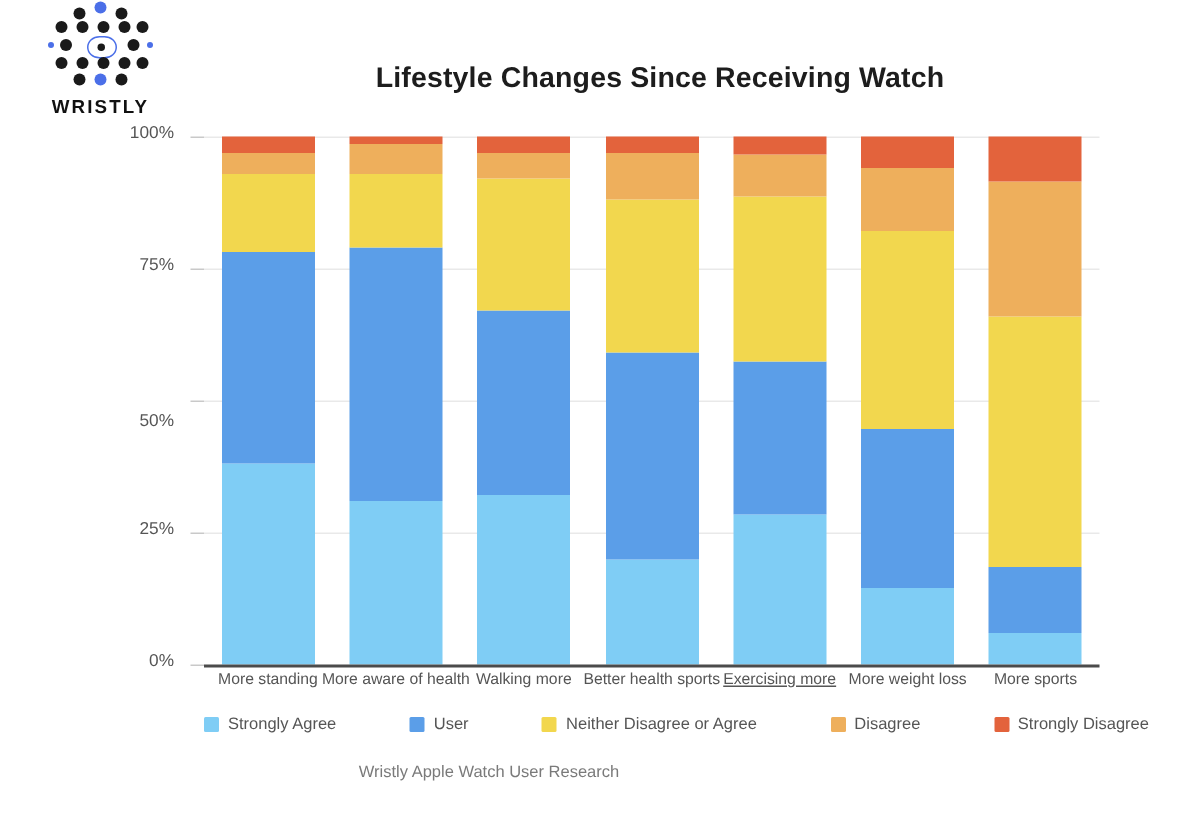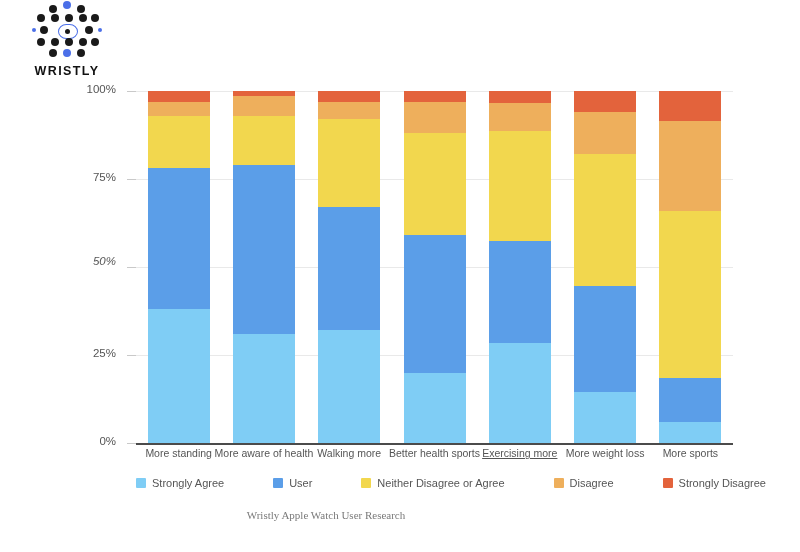--- a/index.html
+++ b/index.html
@@ -67,21 +67,21 @@
     position:absolute;left:136px;top:477px;width:630px;
     display:flex;justify-content:space-between;align-items:center;
   }
   .legend-item{display:flex;align-items:center;gap:6px;}
   .legend-swatch{width:10px;height:10px;border-radius:1px;display:block;}
   .legend-label{font-size:11px;color:#555;white-space:nowrap;}
 
   
   #footer{
     position:absolute;left:0;top:508px;width:652px;text-align:center;
-    font-size:11px;color:#7a7a7a;line-height:14px;font-family:Liberation Serif, serif;
+    font-size:11px;color:#7a7a7a;line-height:14px;
   }
 </style>
 </head>
 <body>
 
 <div id="stage">
 
   <div id="logo-block">
     <div id="logo-mark">
       <span class="dot blue" style="left:32px;top:0px;"></span>
@@ -102,35 +102,36 @@
       <span class="dot" style="left:34px;top:37px;"></span>
       <span class="dot" style="left:48px;top:37px;"></span>
       <span class="dot" style="left:60px;top:37px;"></span>
       <span class="dot" style="left:18px;top:48px;"></span>
       <span class="dot blue" style="left:32px;top:48px;"></span>
       <span class="dot" style="left:46px;top:48px;"></span>
     </div>
     <div id="logo-word">WRISTLY</div>
   </div>
 
+  <div id="chart-title">Lifestyle Changes Since Receiving Watch</div>
 
   <div id="plot">
     <div id="gridlines">
         <div class="gridline" style="top: 264px;"></div>
         <div class="gridline" style="top: 176px;"></div>
         <div class="gridline" style="top: 88px;"></div>
         <div class="gridline" style="top: 0px;"></div>
       </div>
     <div id="yticks">
         <div class="ytick-mark" style="top: 352px; left: -9px;"></div>
         <div class="ytick" style="top: 344px; left: -66px;">0%</div>
         <div class="ytick-mark" style="top: 264px; left: -9px;"></div>
         <div class="ytick" style="top: 256px; left: -66px;">25%</div>
         <div class="ytick-mark" style="top: 176px; left: -9px;"></div>
-        <div class="ytick" style="top: 164px; left: -66px; font-style: italic;">50%</div>
+        <div class="ytick" style="top: 184px; left: -66px;">50%</div>
         <div class="ytick-mark" style="top: 88px; left: -9px;"></div>
         <div class="ytick" style="top: 80px; left: -66px;">75%</div>
         <div class="ytick-mark" style="top: 0px; left: -9px;"></div>
         <div class="ytick" style="top: -8px; left: -66px;">100%</div>
       </div>
     <div id="bars">
         <div class="bar" style="left: 11.6429px; height: 352px;">
           <div class="seg" title="Strongly Agree: 38%" style="background: rgb(127, 205, 245); height: 133.76px; top: 218.24px;"></div>
           <div class="seg" title="Agree: 40%" style="background: rgb(91, 158, 232); height: 140.8px; top: 77.44px;"></div>
           <div class="seg" title="Neither Disagree or Agree: 15%" style="background: rgb(242, 215, 78); height: 52.8px; top: 24.64px;"></div>

